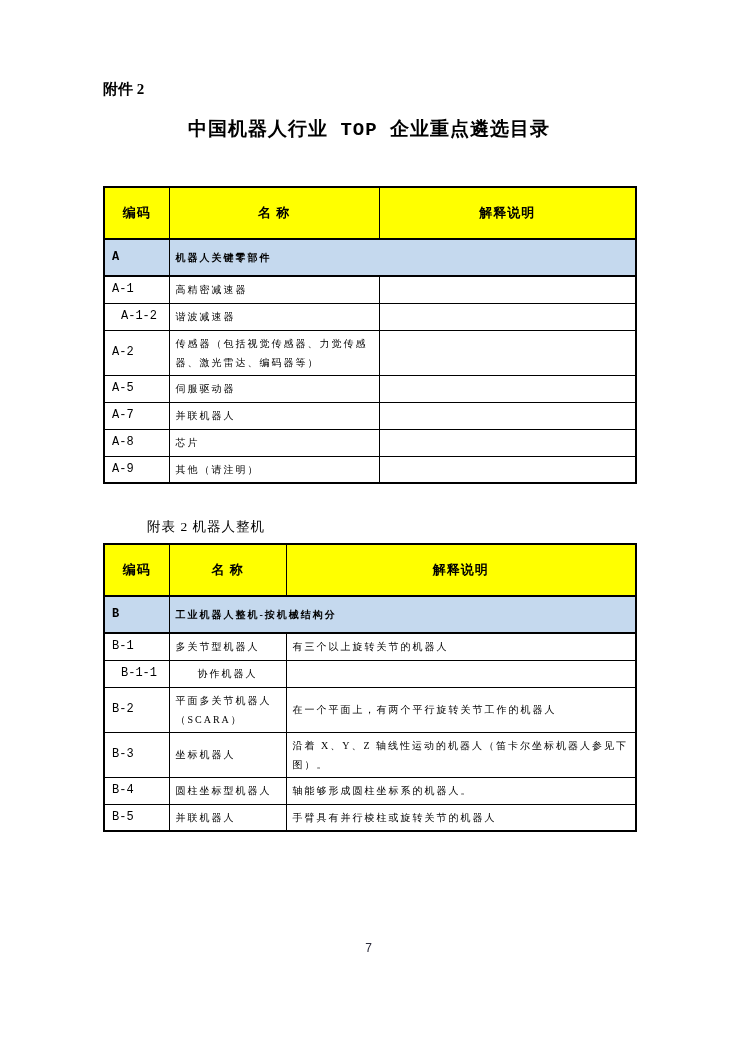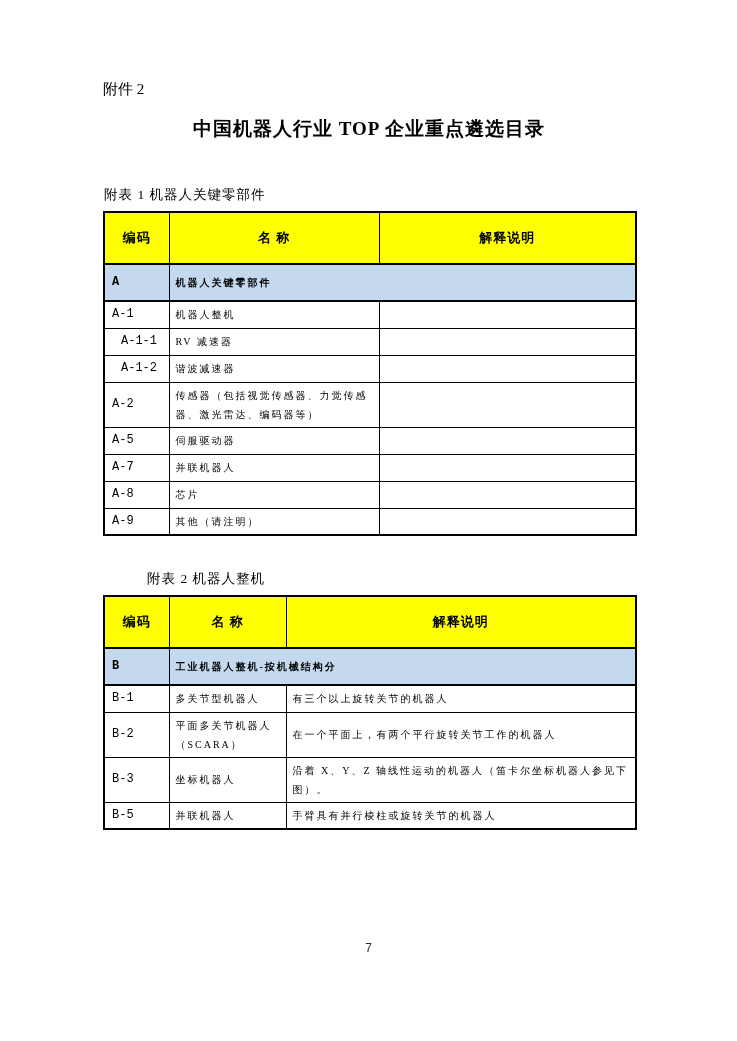--- a/index.html
+++ b/index.html
@@ -16,29 +16,29 @@
     color: #000;
   }
   .page {
     width: 737px; height: 1041px;
     padding: 80px 102px 0 103px;
     position: relative;
     overflow: hidden;
   }
   .attachment {
     font-size: 15px;
-    font-weight: normal;
+    font-weight: bold;
     margin: 0 0 17px 0;
   }
   .title {
     font-size: 19px;
     font-weight: bold;
     text-align: center;
     margin: 0 0 44px 0;
-    font-family: Liberation Serif, serif;
+    font-family: Liberation Mono, monospace;
     letter-spacing: 1px;
   }
   .caption {
     font-size: 13.5px;
     margin: 0 0 7px 1px;
     letter-spacing: 1px;
   }
   .caption2 { margin-top: 34px; margin-left: 44px; }
   table.doc-table {
     border-collapse: collapse;
@@ -99,47 +99,41 @@
 </style>
 </head>
 <body>
 
 <div class="page">
 
   <div class="attachment">附件 2</div>
 
   <div class="title">中国机器人行业 TOP 企业重点遴选目录</div>
 
-  <div class="caption">附表 1 机器人关键零部件</div>
   <table class="doc-table table1">
     <colgroup>
         <col class="c1">
         <col class="c2">
         <col class="c3">
       </colgroup>
     <thead>
       <tr>
         <th>编码</th>
         <th>名 称</th>
         <th>解释说明</th>
       </tr>
     </thead>
     <tbody>
         <tr class="section-row">
           <td class="col-code">A</td>
           <td class="col-name" colspan="2">机器人关键零部件</td>
         </tr>
         <tr>
           <td class="col-code">A-1</td>
-          <td class="col-name">机器人整机</td>
-          <td class="col-desc"></td>
-        </tr>
-        <tr>
-          <td class="col-code indent">A-1-1</td>
-          <td class="col-name">RV 减速器</td>
+          <td class="col-name">高精密减速器</td>
           <td class="col-desc"></td>
         </tr>
         <tr>
           <td class="col-code indent">A-1-2</td>
           <td class="col-name">谐波减速器</td>
           <td class="col-desc"></td>
         </tr>
         <tr>
           <td class="col-code">A-2</td>
           <td class="col-name">传感器（包括视觉传感器、力觉传感器、激光雷达、编码器等）</td>
@@ -186,30 +180,40 @@
         <tr class="section-row">
           <td class="col-code">B</td>
           <td class="col-name" colspan="2">工业机器人整机-按机械结构分</td>
         </tr>
         <tr>
           <td class="col-code">B-1</td>
           <td class="col-name">多关节型机器人</td>
           <td class="col-desc">有三个以上旋转关节的机器人</td>
         </tr>
         <tr>
+          <td class="col-code indent">B-1-1</td>
+          <td class="col-name center">协作机器人</td>
+          <td class="col-desc"></td>
+        </tr>
+        <tr>
           <td class="col-code">B-2</td>
           <td class="col-name">平面多关节机器人（SCARA）</td>
           <td class="col-desc">在一个平面上，有两个平行旋转关节工作的机器人</td>
         </tr>
         <tr>
           <td class="col-code">B-3</td>
           <td class="col-name">坐标机器人</td>
           <td class="col-desc">沿着 X、Y、Z 轴线性运动的机器人（笛卡尔坐标机器人参见下图）。</td>
         </tr>
         <tr>
+          <td class="col-code">B-4</td>
+          <td class="col-name">圆柱坐标型机器人</td>
+          <td class="col-desc">轴能够形成圆柱坐标系的机器人。</td>
+        </tr>
+        <tr>
           <td class="col-code">B-5</td>
           <td class="col-name">并联机器人</td>
           <td class="col-desc">手臂具有并行棱柱或旋转关节的机器人</td>
         </tr>
       </tbody>
   </table>
 
   <div class="page-number">7</div>
 
 </div>

